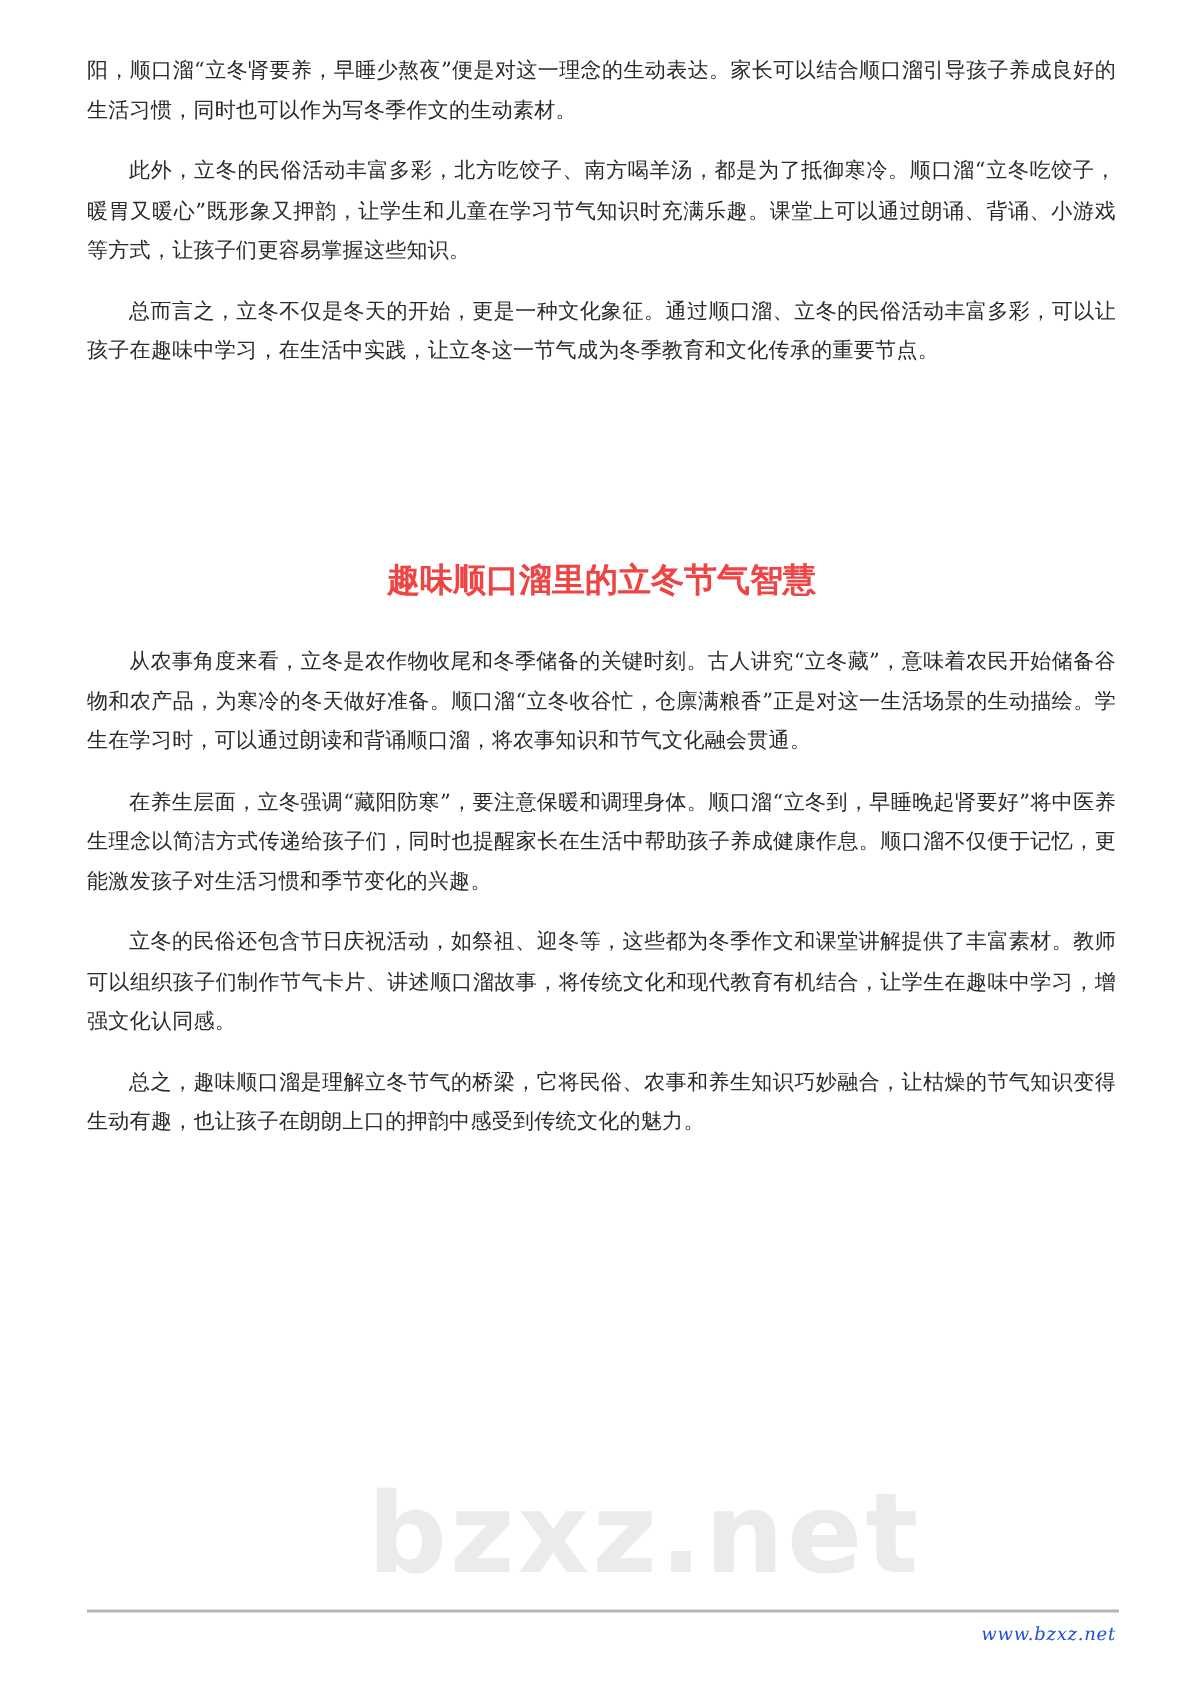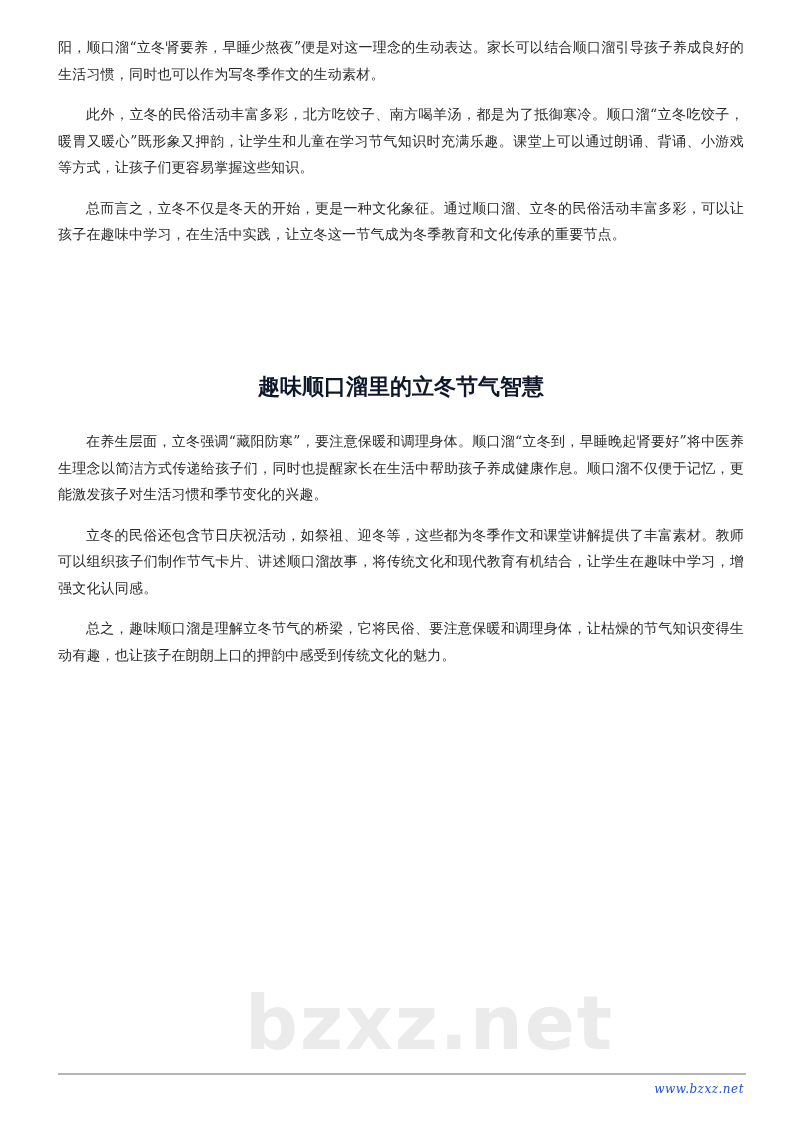--- a/index.html
+++ b/index.html
@@ -3,21 +3,21 @@
 <meta charset="utf-8">
 <style>
   html, body { margin: 0; padding: 0; background: #ffffff; }
   body { width: 800px; height: 1131px; position: relative; overflow: hidden;
          font-family: "DejaVu Serif", "Liberation Serif", serif; color: #2a2a2a; }
   .page { position: absolute; left: 58px; top: 34px; width: 686px; }
   .para { font-size: 14px; line-height: 26.5px; margin: 0 0 14px 0; text-align: justify; letter-spacing: 0.2px; }
   .para.indent { text-indent: 2em; }
   .para.noindent { text-indent: 0; }
   .title { font-family: "DejaVu Sans", "Liberation Sans", sans-serif; font-weight: bold;
-           font-size: 22px; text-align: center; color: #0f172a; margin: 0; }
+           font-size: 22px; text-align: center; color: #ef4444; margin: 0; }
   .section1 { position: absolute; left: 0; top: 0; width: 686px; }
   .section2 { position: absolute; left: 0; top: 338px; width: 686px; }
   .section2 .title { margin-bottom: 26px; }
   .watermark { position: absolute; left: 245px; top: 986px; font-family: "DejaVu Sans", "Liberation Sans", sans-serif;
                font-weight: bold; font-size: 74px; color: #ebebeb; letter-spacing: 2px; line-height: 1; }
   .footer-rule { position: absolute; left: 58px; top: 1073px; width: 688px; height: 2px; background: #b5b5b5; }
   .footer-url { position: absolute; right: 56px; top: 1082px; font-family: "DejaVu Serif", "Liberation Serif", serif;
                 font-style: italic; font-size: 12px; color: #1d4ed8; letter-spacing: 0.5px; }
 </style>
 </head>
@@ -25,21 +25,22 @@
 
 <div class="page">
   <div class="section1">
     <p class="para noindent">阳，顺口溜“立冬肾要养，早睡少熬夜”便是对这一理念的生动表达。家长可以结合顺口溜引导孩子养成良好的生活习惯，同时也可以作为写冬季作文的生动素材。</p>
     <p class="para indent">此外，立冬的民俗活动丰富多彩，北方吃饺子、南方喝羊汤，都是为了抵御寒冷。顺口溜“立冬吃饺子，暖胃又暖心”既形象又押韵，让学生和儿童在学习节气知识时充满乐趣。课堂上可以通过朗诵、背诵、小游戏等方式，让孩子们更容易掌握这些知识。</p>
     <p class="para indent">总而言之，立冬不仅是冬天的开始，更是一种文化象征。通过顺口溜、立冬的民俗活动丰富多彩，可以让孩子在趣味中学习，在生活中实践，让立冬这一节气成为冬季教育和文化传承的重要节点。</p>
   </div>
 
   <div class="section2">
     <h1 class="title">趣味顺口溜里的立冬节气智慧</h1>
+    <p class="para indent">从农事角度来看，立冬是农作物收尾和冬季储备的关键时刻。古人讲究“立冬藏”，意味着农民开始储备谷物和农产品，为寒冷的冬天做好准备。顺口溜“立冬收谷忙，仓廪满粮香”正是对这一生活场景的生动描绘。学生在学习时，可以通过朗读和背诵顺口溜，将农事知识和节气文化融会贯通。</p>
     <p class="para indent">在养生层面，立冬强调“藏阳防寒”，要注意保暖和调理身体。顺口溜“立冬到，早睡晚起肾要好”将中医养生理念以简洁方式传递给孩子们，同时也提醒家长在生活中帮助孩子养成健康作息。顺口溜不仅便于记忆，更能激发孩子对生活习惯和季节变化的兴趣。</p>
     <p class="para indent">立冬的民俗还包含节日庆祝活动，如祭祖、迎冬等，这些都为冬季作文和课堂讲解提供了丰富素材。教师可以组织孩子们制作节气卡片、讲述顺口溜故事，将传统文化和现代教育有机结合，让学生在趣味中学习，增强文化认同感。</p>
-    <p class="para indent">总之，趣味顺口溜是理解立冬节气的桥梁，它将民俗、要注意保暖和调理身体，让枯燥的节气知识变得生动有趣，也让孩子在朗朗上口的押韵中感受到传统文化的魅力。</p>
+    <p class="para indent">总之，趣味顺口溜是理解立冬节气的桥梁，它将民俗、农事和养生知识巧妙融合，让枯燥的节气知识变得生动有趣，也让孩子在朗朗上口的押韵中感受到传统文化的魅力。</p>
   </div>
 </div>
 
 <div class="watermark">bzxz.net</div>
 <div class="footer-rule"></div>
 <div class="footer-url">www.bzxz.net</div>
 
 </body></html>

